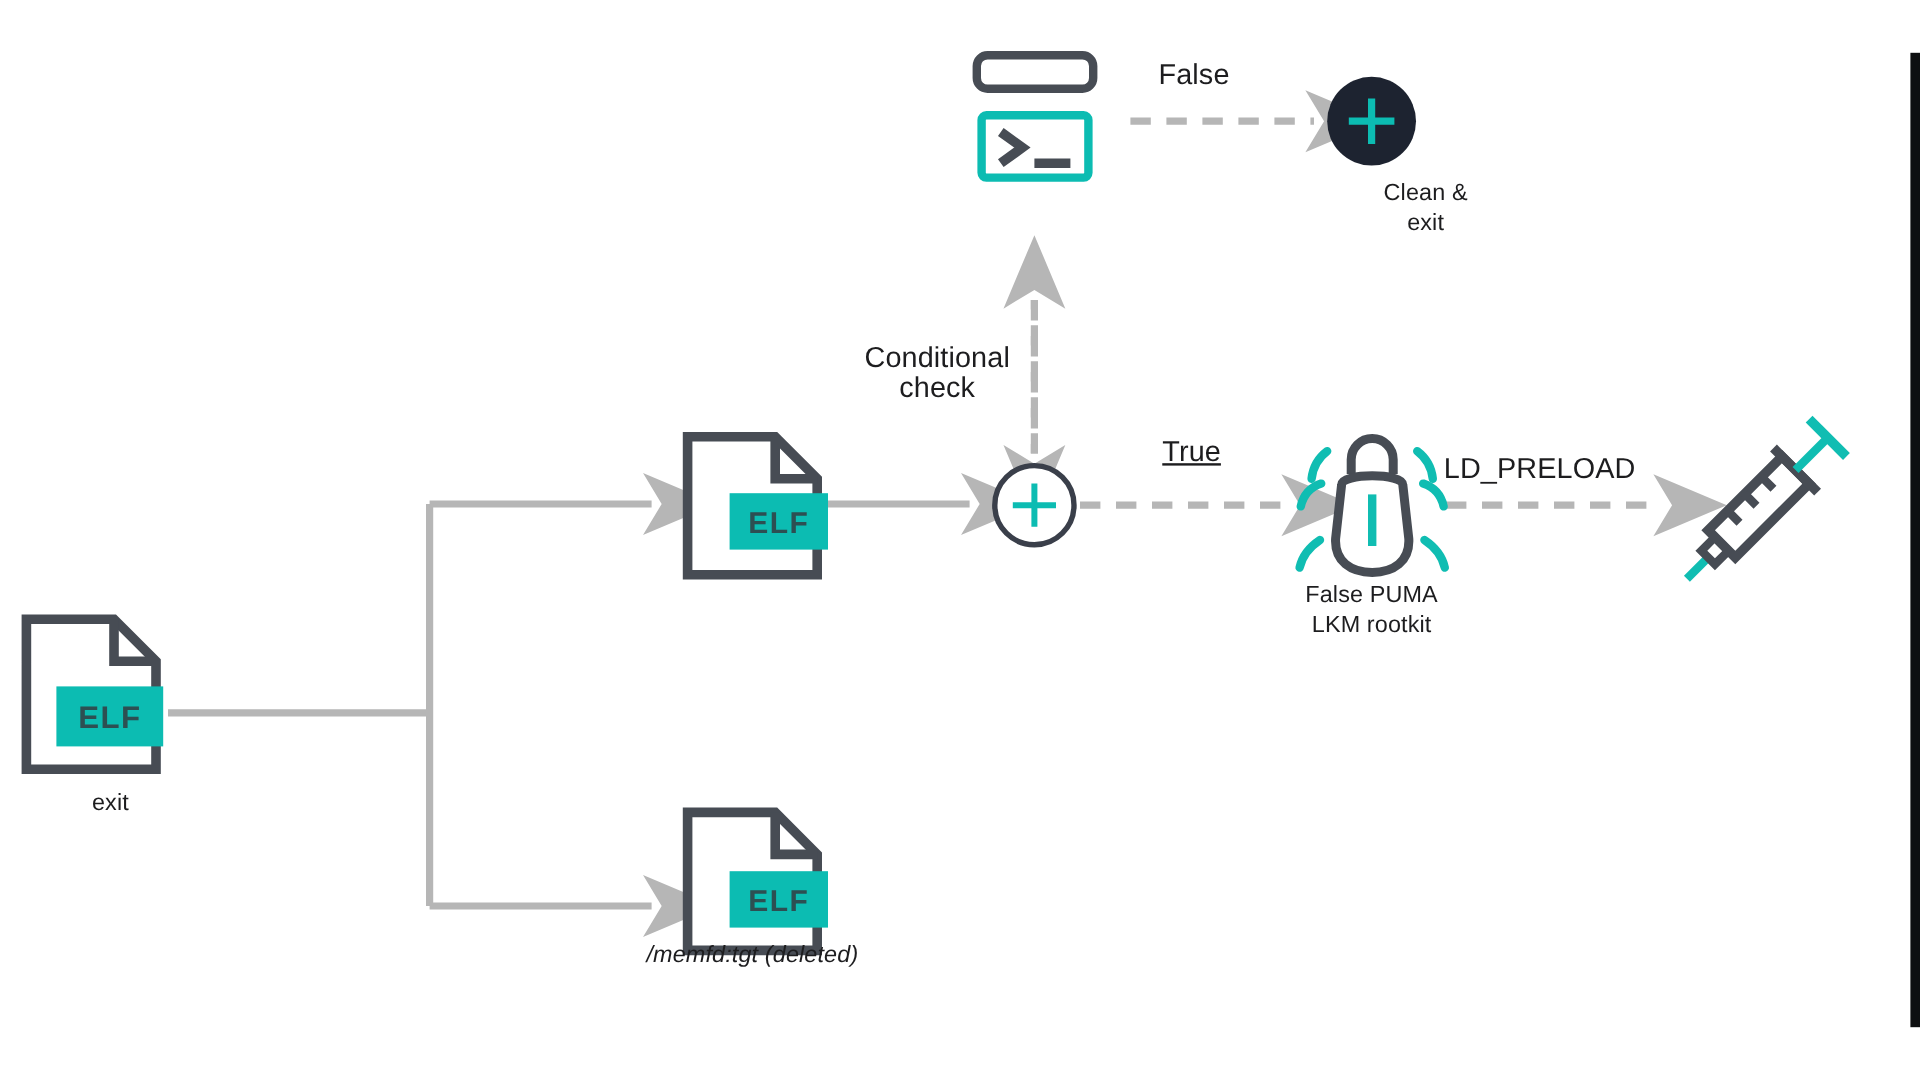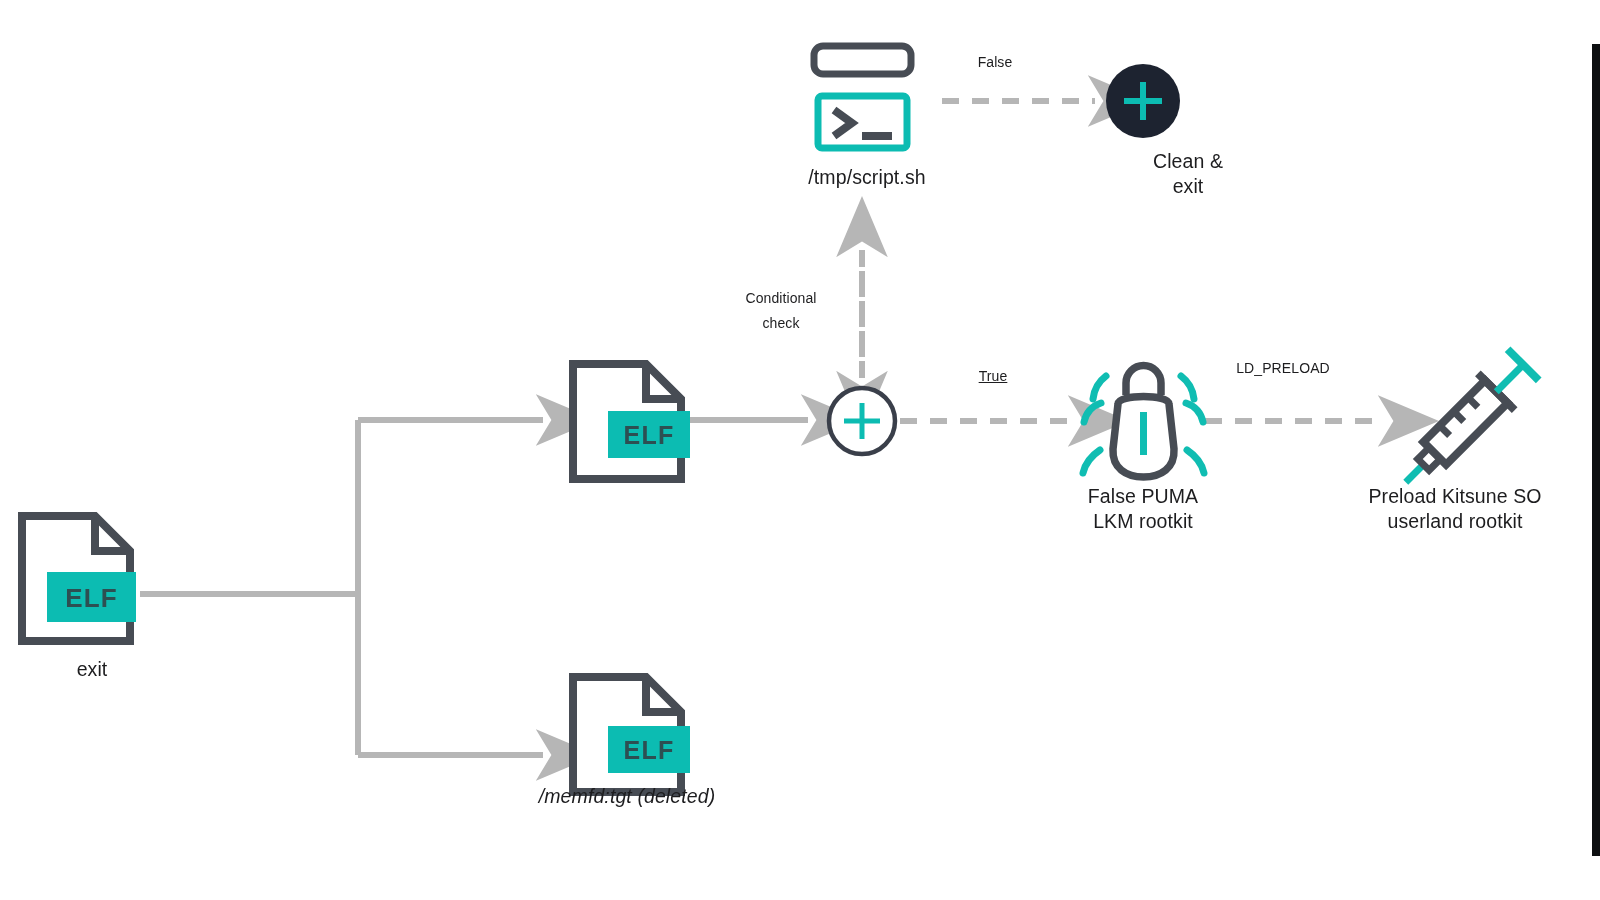--- a/index.html
+++ b/index.html
@@ -16,21 +16,21 @@
   .lbl{
     position:absolute;
     color:#1d1d1f;
     font-size:19px;
     line-height:25px;
     text-align:center;
     white-space:pre-line;
     letter-spacing:.1px;
   }
   .lbl.node{font-size:19.5px;}
-  .lbl.edge{font-size:14px;}
+  .lbl.edge{font-size:24px;}
   .right-panel{
     position:absolute;
     background:#0d0f11;
   }
 </style>
 </head>
 <body>
 
 <div id="stage">
 
@@ -142,35 +142,32 @@
       <path d="M78,-22 L78,22" stroke="#10bdb2" stroke-width="8" stroke-linecap="butt"></path>
     </g>
   </svg>
 
   <div class="lbl node" style="left:12px;top:657px;width:160px;">exit</div>
 
 
 
   <div class="lbl node" style="left:487px;top:784px;width:280px;font-style:italic;">/memfd:tgt (deleted)</div>
 
-  <div class="lbl node" style="left:742px;top:165px;width:250px;">/tmp/script.sh</div>
 
   <div class="lbl edge" style="left:925px;top:50px;width:140px;">False</div>
 
   <div class="lbl node" style="left:1108px;top:149px;width:160px;">Clean &amp;
 exit</div>
 
   <div class="lbl edge" style="left:675px;top:286px;width:212px;">Conditional
 check</div>
 
   <div class="lbl edge" style="left:928px;top:364px;width:130px;text-decoration:underline;">True</div>
 
   <div class="lbl node" style="left:1043px;top:484px;width:200px;">False PUMA
 LKM rootkit</div>
 
-  <div class="lbl edge" style="left:1188px;top:356px;width:190px;">LD_PRELOAD</div>
+  <div class="lbl edge" style="left:1188px;top:378px;width:190px;">LD_PRELOAD</div>
 
-  <div class="lbl node" style="left:1330px;top:484px;width:250px;">Preload Kitsune SO
-userland rootkit</div>
 
   <div class="right-panel" style="left:1592px;top:44px;width:10px;height:812px;"></div>
 
 </div>
 
 </body></html>

